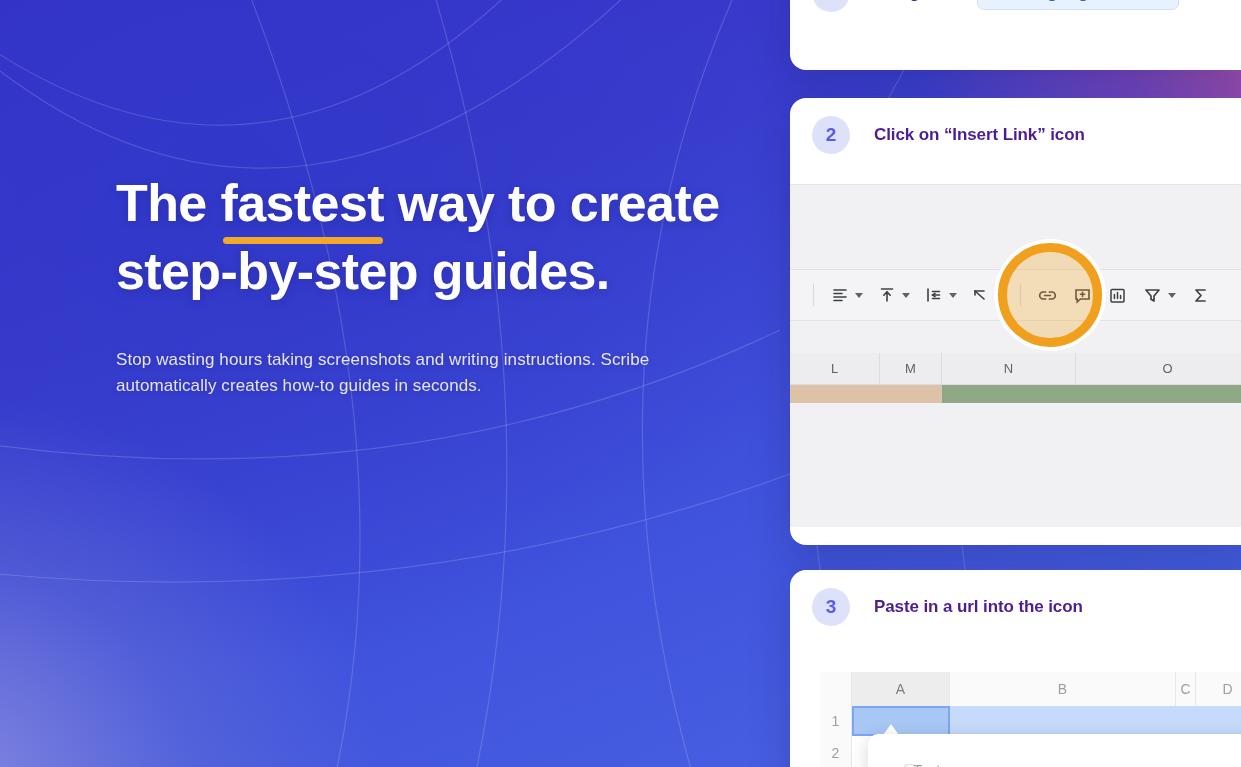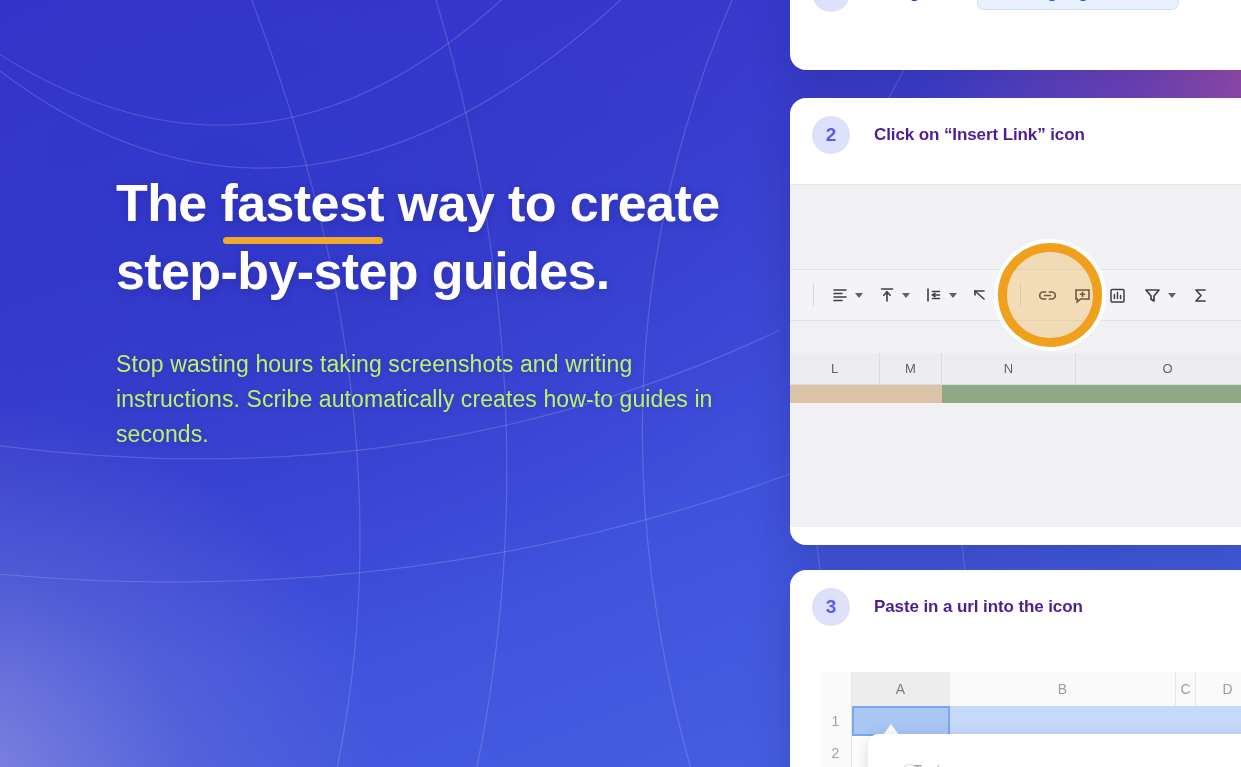--- a/index.html
+++ b/index.html
@@ -29,21 +29,21 @@
     font-size:52px; font-weight:bold; color:#ffffff;
     line-height:1.30; letter-spacing:-0.6px;
     text-shadow:0 2px 10px rgba(20,20,90,0.22);
   }
   .ul-word { position:relative; display:inline-block; }
   .ul-word .bar {
     position:absolute; left:2px; right:1px; bottom:-6px; height:7px;
     background:#F2A929; border-radius:4px;
   }
   p.subcopy {
-    margin-top:42px; font-size:23px; color:#bef264;
+    margin-top:42px; font-size:17px; color:#e5e5e5;
     line-height:1.52; letter-spacing:0.1px;
     text-shadow:0 1px 6px rgba(20,20,90,0.18);
     max-width:600px;
   }
 
   
   .card {
     position:absolute; left:790px; width:470px;
     background:#ffffff; border-radius:16px;
     box-shadow:0 14px 40px rgba(25,25,80,0.22);

